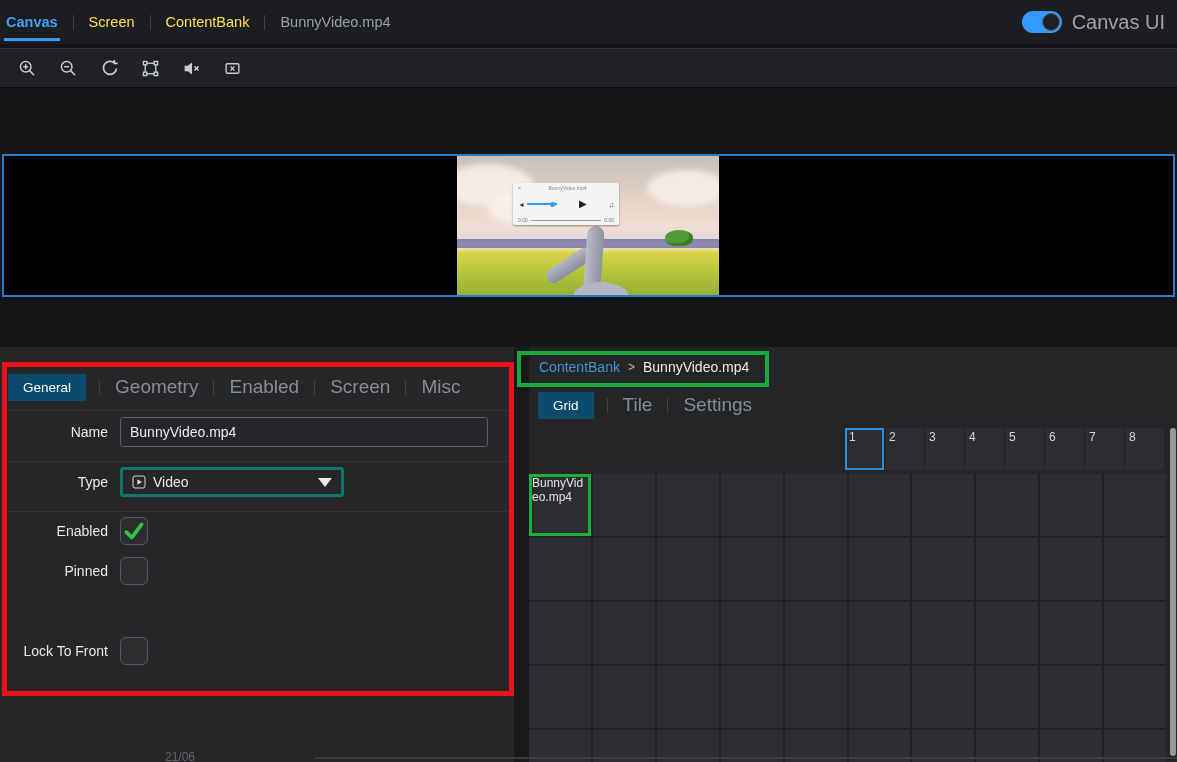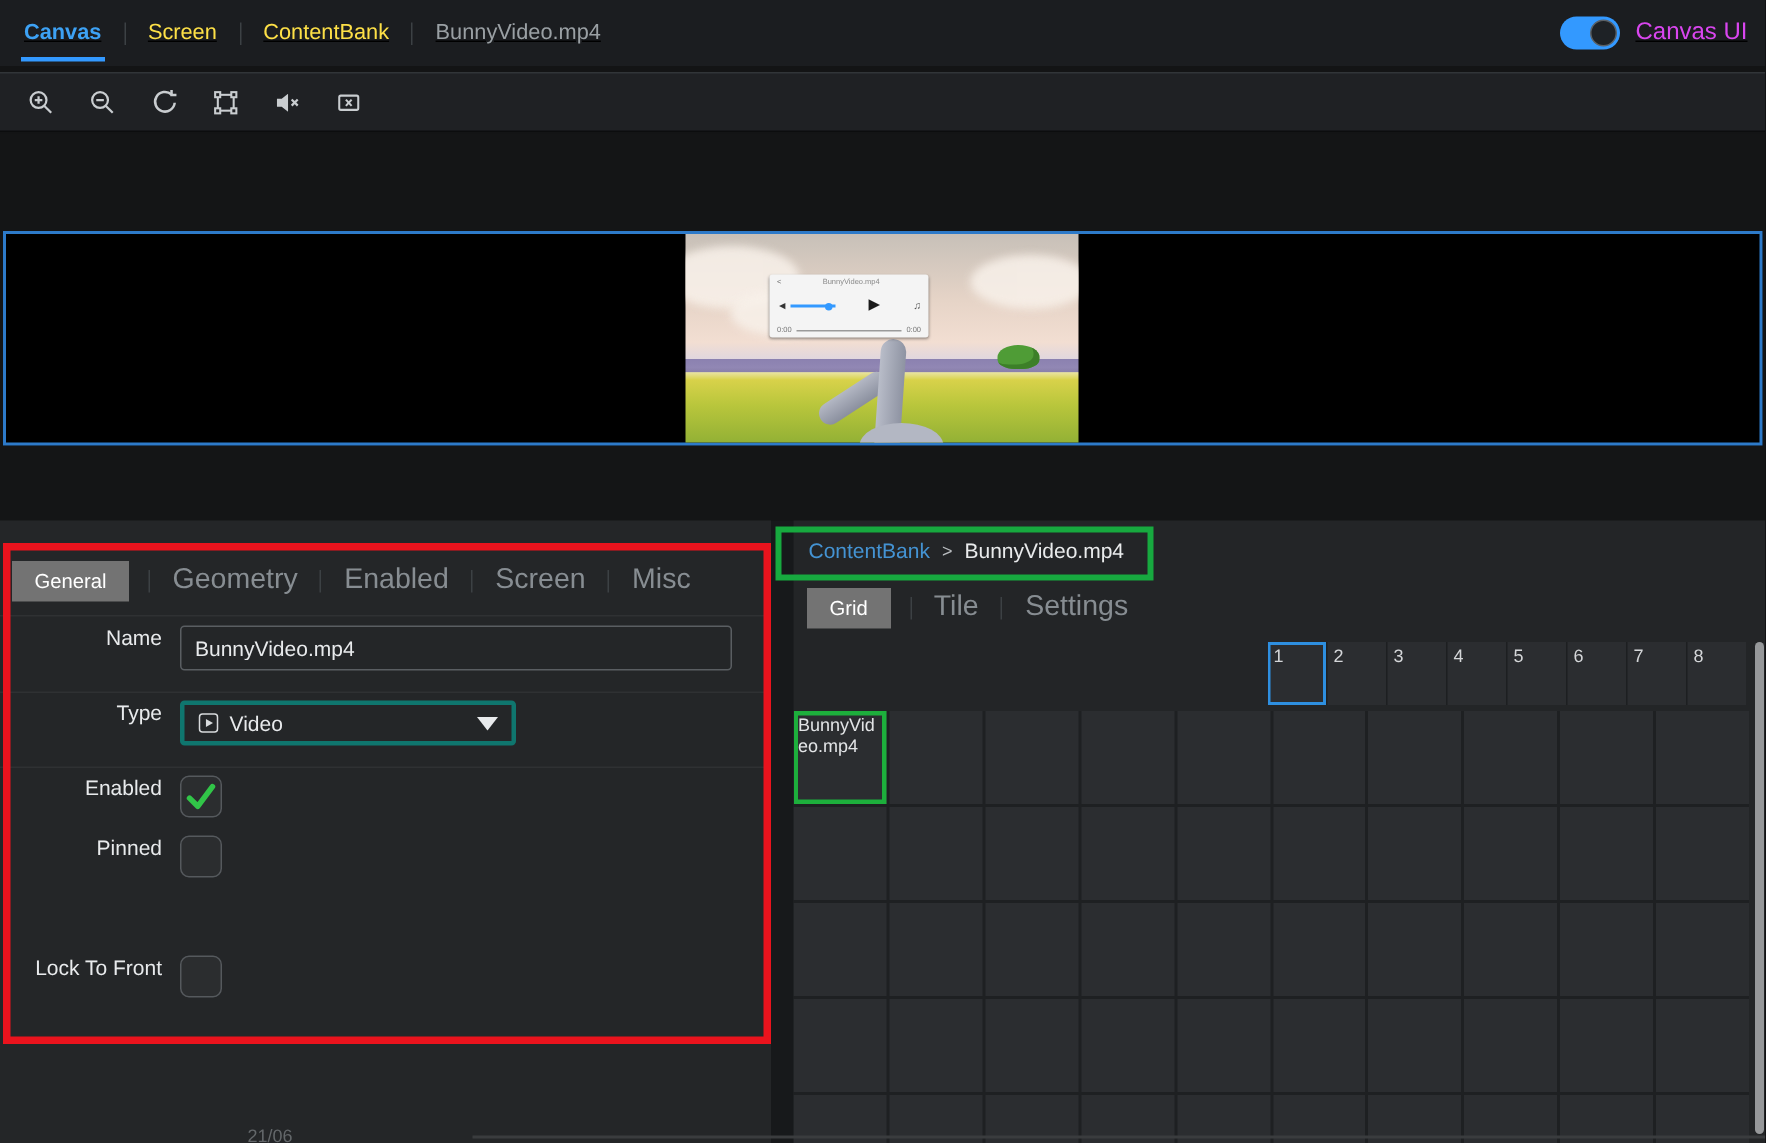--- a/index.html
+++ b/index.html
@@ -1,32 +1,32 @@
 <!DOCTYPE html>
 <html><head>
 <meta charset="utf-8">
 <style>
   html,body{margin:0;padding:0;background:#0e0f10;}
   *{box-sizing:border-box;font-family:"Liberation Sans",sans-serif;}
   .stage{position:relative;width:1177px;height:762px;overflow:hidden;background:#131415;}
 
   
   .topnav{position:absolute;left:0;top:0;width:100%;height:44px;background:#1b1d20;
-          display:flex;align-items:center;padding-left:14px;text-decoration:underline;}
+          display:flex;align-items:center;padding-left:4px;}
   .navitem{font-size:14.5px;color:#fde047;padding:0 2px;position:relative;height:44px;
            display:flex;align-items:center;cursor:default;}
   .navitem.active{color:#3da2f5;font-weight:bold;}
   .navitem.active::after{content:"";position:absolute;left:0;right:0;bottom:3px;height:3px;background:#3399ff;}
   .navitem.file{color:#9aa0a4;}
   .vsep{width:1px;height:15px;background:#3c4144;margin:0 13px;}
   .nav-right{margin-left:auto;display:flex;align-items:center;gap:10px;padding-right:12px;}
   .toggle{position:relative;width:40px;height:22px;border-radius:11px;background:#3399ff;}
   .toggle .knob{position:absolute;right:2px;top:2px;width:18px;height:18px;border-radius:50%;
                 background:#1e2226;border:1px solid #5a6066;}
-  .toggle-label{font-size:16px;color:#d946ef;}
+  .toggle-label{font-size:20px;color:#a3a3a3;}
 
   
   .toolbar{position:absolute;left:0;top:48px;width:100%;height:40px;background:#1f2124;
            border-top:1px solid #313538;border-bottom:1px solid #0c0d0e;
            display:flex;align-items:center;gap:19px;padding-left:16px;}
   .tbtn{width:22px;height:22px;display:flex;align-items:center;justify-content:center;}
 
   
   .canvas-area{position:absolute;left:0;top:89px;width:100%;height:258px;background:#141516;}
   .canvas-strip{position:absolute;left:2px;top:65px;width:1173px;height:143px;background:#000;
@@ -57,24 +57,24 @@
   .ov-line{flex:1;height:1px;background:#9a9a9a;}
   .spk{font-size:7px;color:#333;}
 
   
   .bottom{position:absolute;left:0;top:347px;width:100%;height:415px;background:#17191b;}
   .lpanel{position:absolute;left:0;top:0;width:514px;height:415px;background:#242628;}
   .rpanel{position:absolute;left:529px;top:0;width:648px;height:415px;background:#232527;}
 
   
   .ptabs{position:absolute;left:8px;top:25px;height:30px;display:flex;align-items:center;}
-  .pill{background:#737373;color:#fff;font-size:13.5px;padding:6px 15px;border-radius:0;}
+  .pill{background:#0c4a6e;color:#fff;font-size:13.5px;padding:6px 15px;border-radius:0;}
   .ptab{color:#878d92;font-size:19px;padding:0 2px;text-align:right;}
   .hline{position:absolute;left:0;width:514px;height:1px;background:#2f3133;}
-  .frow{position:absolute;left:0;width:514px;display:flex;}
+  .frow{position:absolute;left:0;width:514px;display:flex;align-items:center;}
   .flabel{width:120px;padding-right:12px;text-align:right;font-size:14px;color:#e8eaec;flex:none;}
   .tinput{width:368px;height:30px;background:transparent;border:1px solid #5a5e62;border-radius:3px;
           color:#e8eaec;font-size:14px;padding:0 9px;outline:none;}
   .dropdown{width:224px;height:30px;border:3px solid #0f766e;border-radius:3px;display:flex;
             align-items:center;padding:0 9px;gap:7px;color:#e8eaec;font-size:14px;}
   .caret{margin-left:auto;width:0;height:0;border-left:7px solid transparent;border-right:7px solid transparent;
          border-top:9px solid #e8eaec;}
   .cbox{width:28px;height:28px;border:1px solid #55595d;border-radius:6px;background:#2b2d2f;
         display:flex;align-items:center;justify-content:center;}
   .cbox svg{visibility:hidden;}

